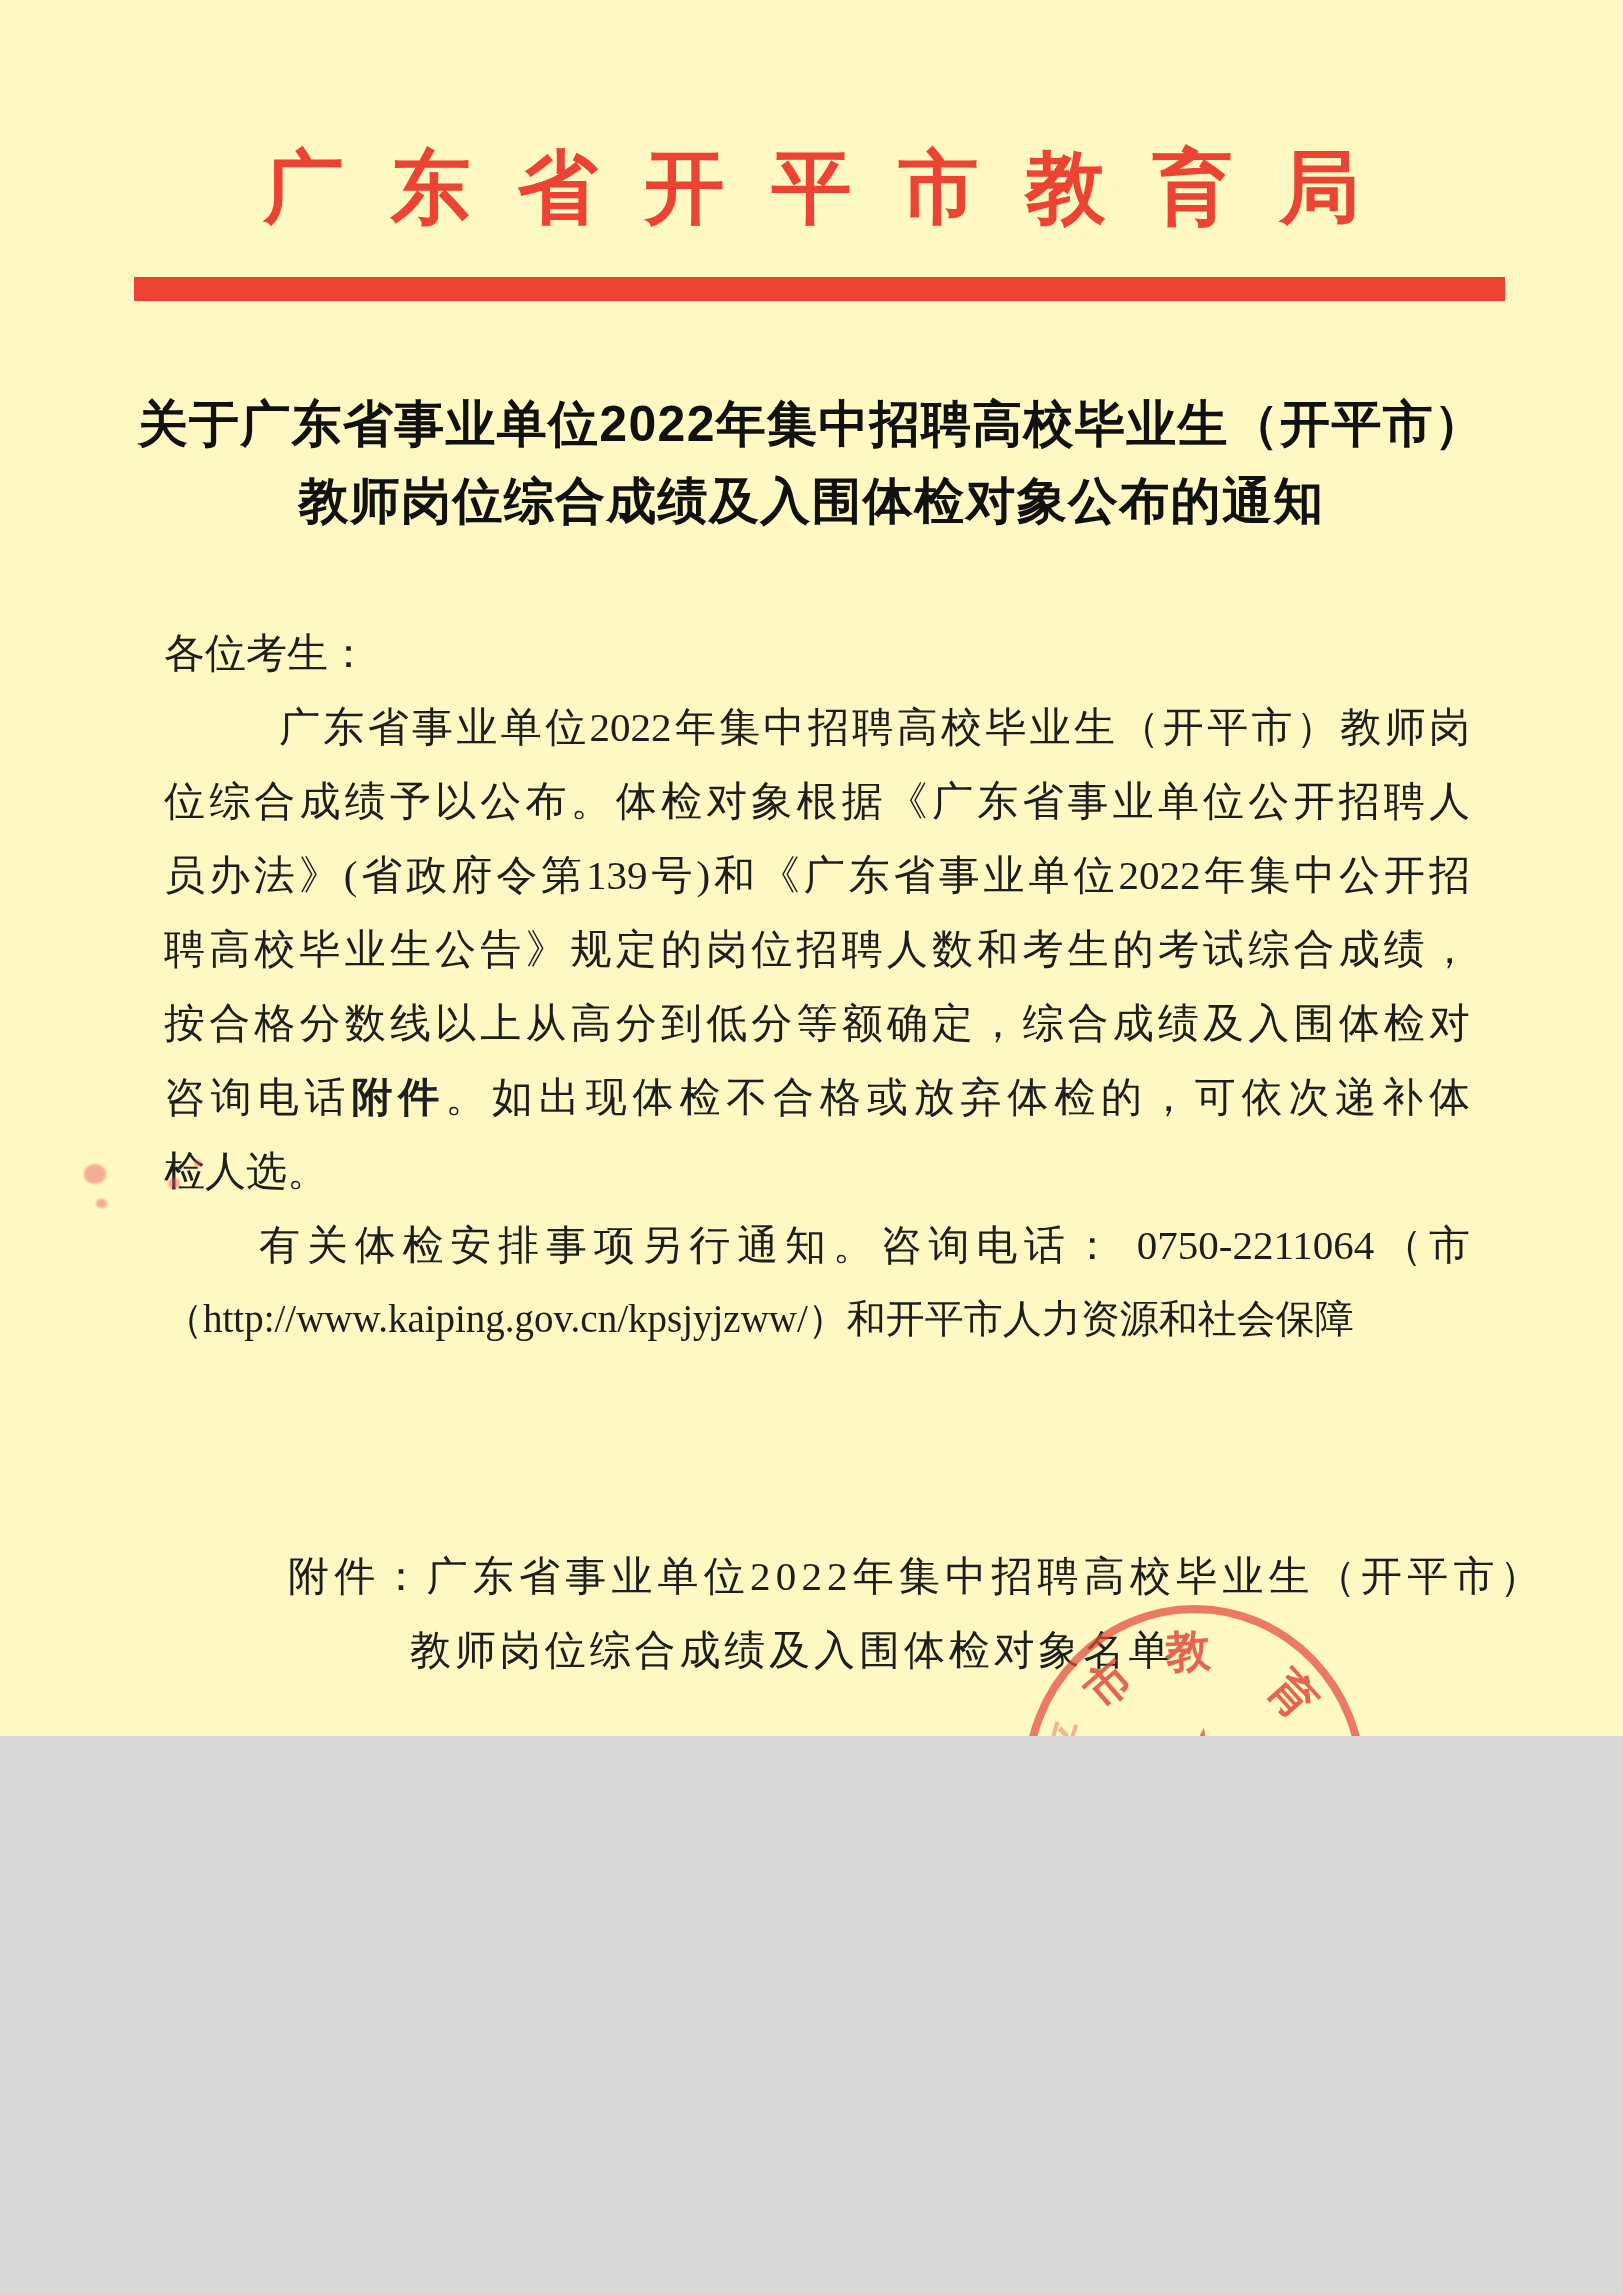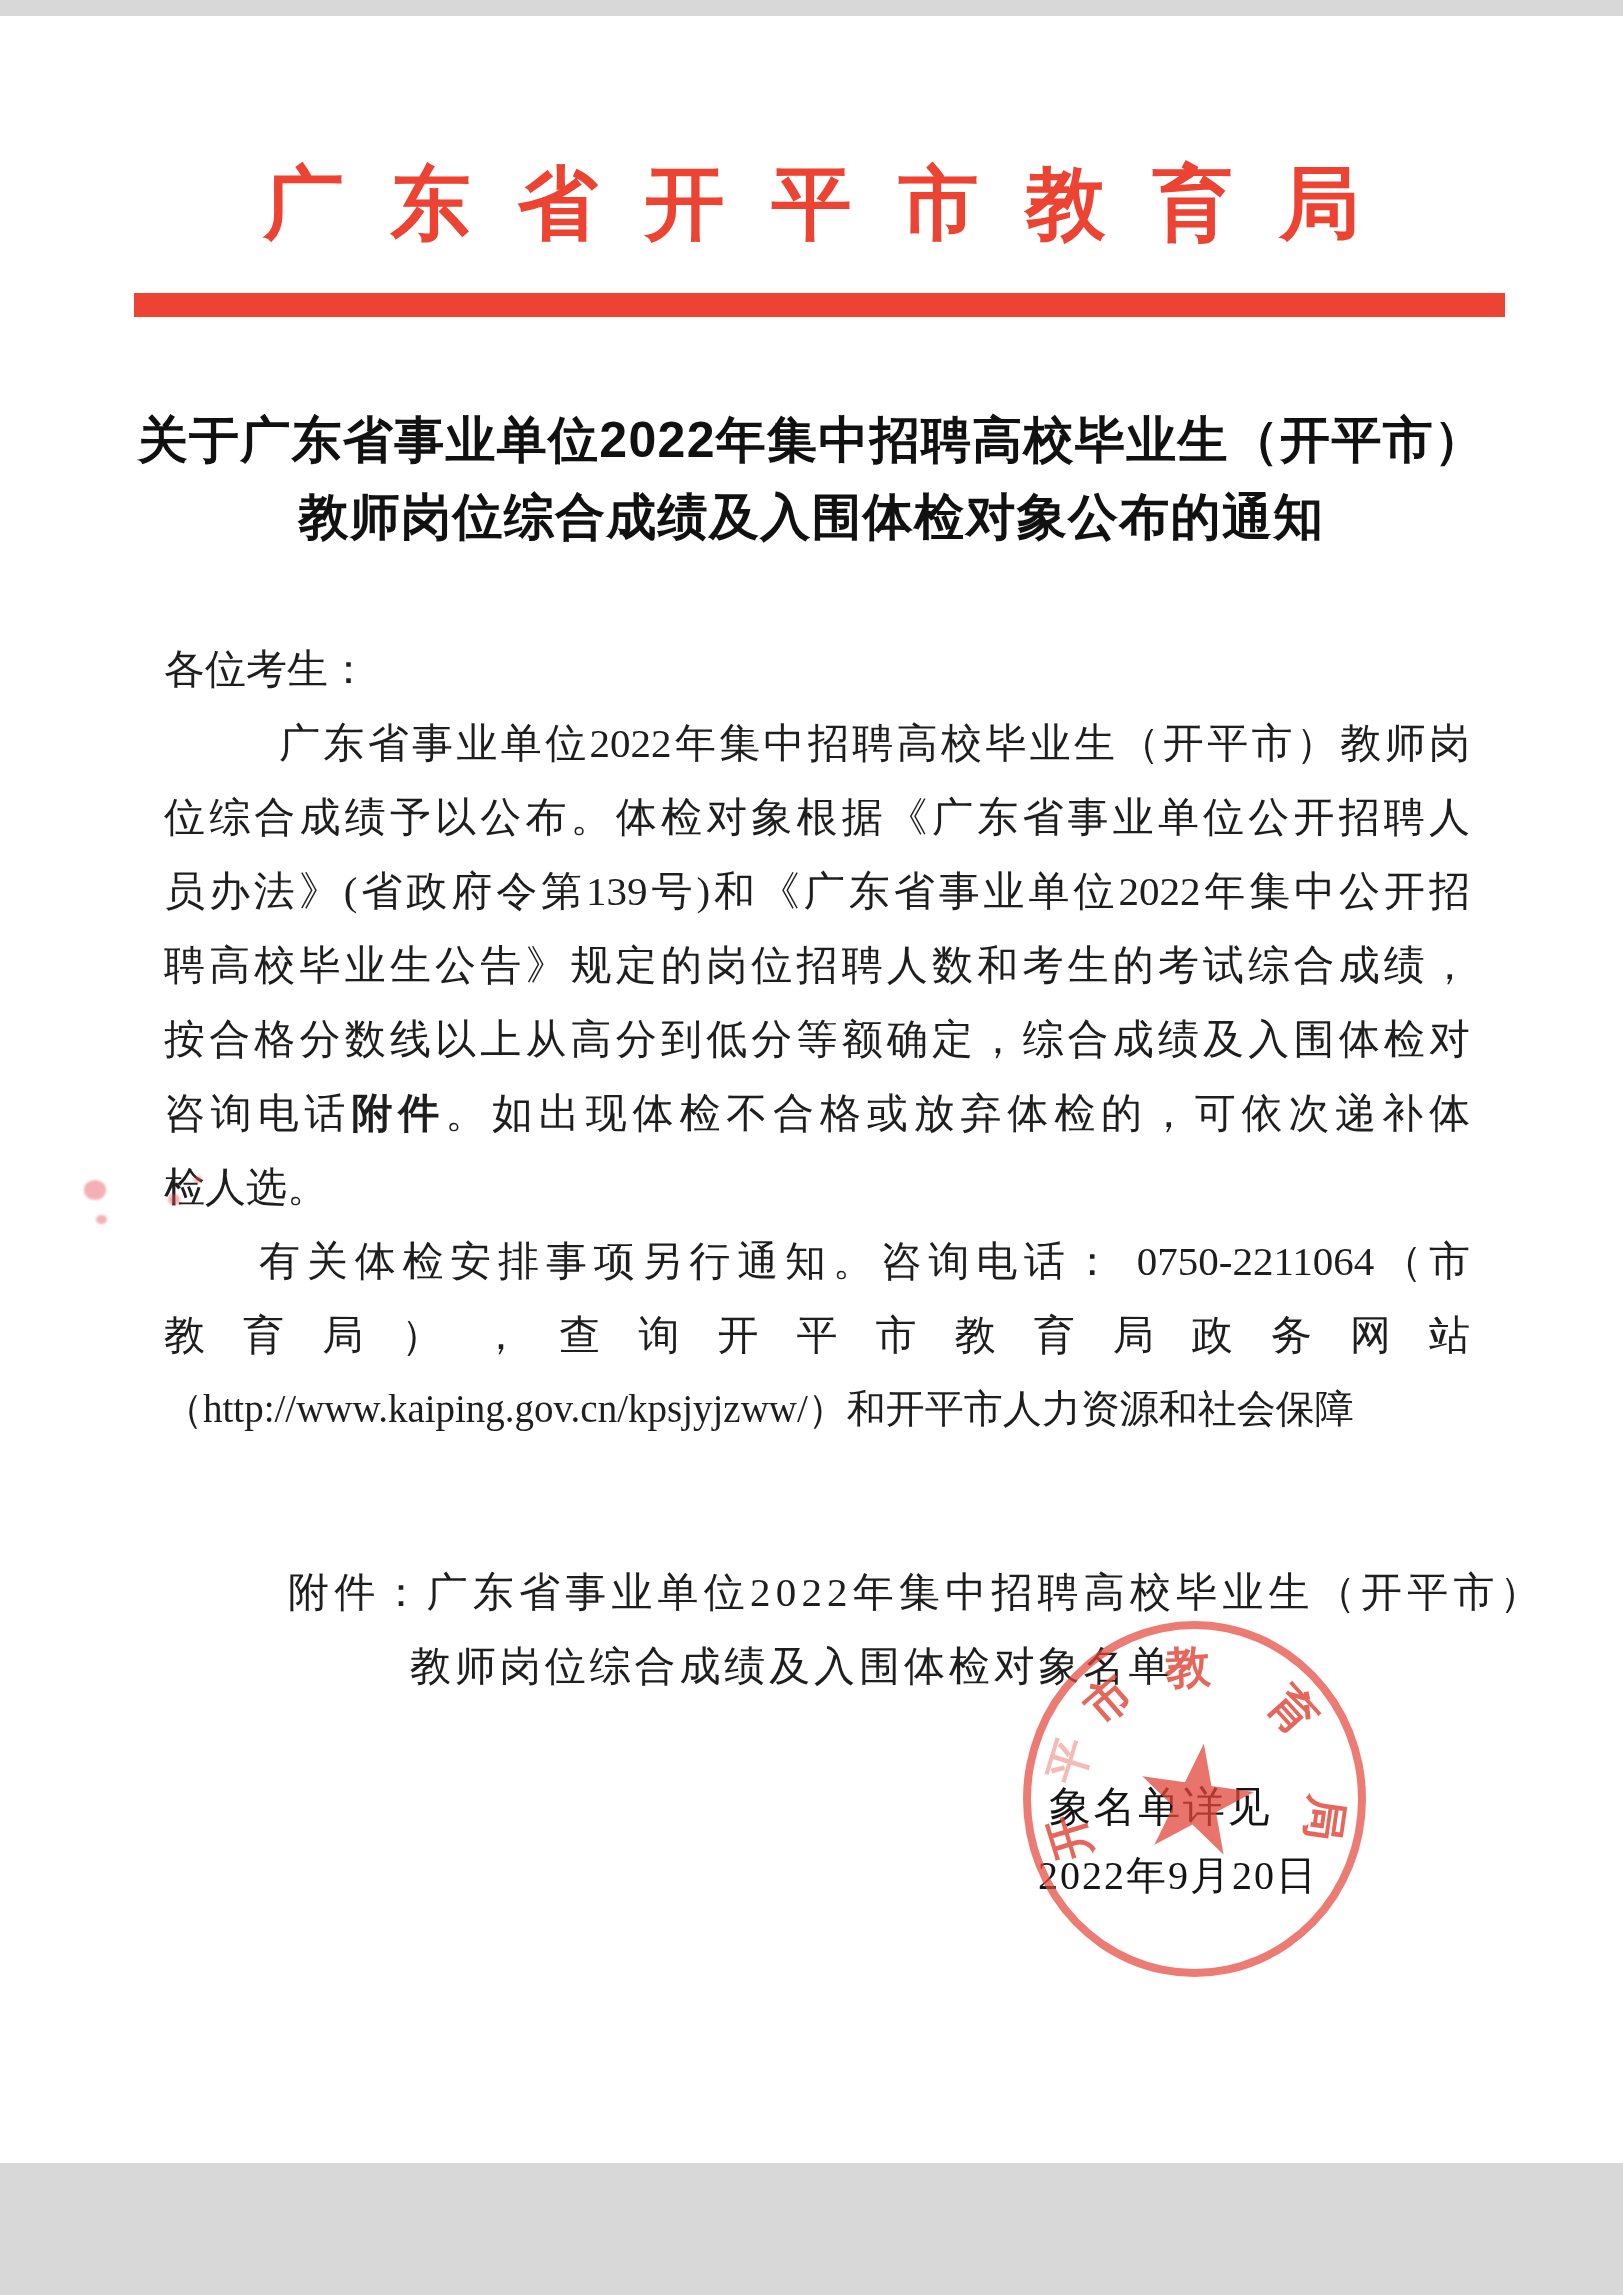--- a/index.html
+++ b/index.html
@@ -1,23 +1,22 @@
 <!DOCTYPE html>
 <html style="font-size:10.5px"><head>
 <meta charset="utf-8">
 <style>
   html,body{margin:0;padding:0;background:#d8d8d8;}
   .page{
     position:relative;
-    width:1623px;height:2147px;
-    background:#ffffff;
+    width:1623px;height:1736px;
+    background:#fef9c3;
     overflow:hidden;
     font-family:"Liberation Serif","DejaVu Serif",serif;
     color:#1e1e1e;
-    margin-top:16px;
   }
   
   .agency-header{
     position:absolute;top:135px;left:23.6px;width:1623px;
     text-align:center;
     font-family:"Liberation Sans","DejaVu Sans",sans-serif;
     font-weight:900;
     font-size:80px;
     letter-spacing:47px;
     color:#ec4332;
@@ -123,21 +122,20 @@
     <div class="line just">聘高校毕业生公告》规定的岗位招聘人数和考生的考试综合成绩，</div>
     <div class="line just">按合格分数线以上从高分到低分等额确定，综合成绩及入围体检对</div>
 
     <div class="line just">
       <span>咨询电话</span><span class="bold-inline">附件</span><span>。如出现体检不合格或放弃体检的，可依次递补体</span>
     </div>
 
     <div class="line plain">检人选。</div>
 
     <div class="line just indent-p2">有关体检安排事项另行通知。咨询电话： 0750-2211064（市</div>
-    <div class="line just">教育局），查询开平市教育局政务网站</div>
     <div class="line url-line">（http://www.kaiping.gov.cn/kpsjyjzww/）和开平市人力资源和社会保障</div>
   </div>
 
   <div class="attachment-block">
     <div class="att-line1">附件：广东省事业单位2022年集中招聘高校毕业生（开平市）</div>
     <div class="att-line2">教师岗位综合成绩及入围体检对象名单</div>
   </div>
 
   <div class="signature">象名单详见</div>
   <div class="sig-date">2022年9月20日</div>

